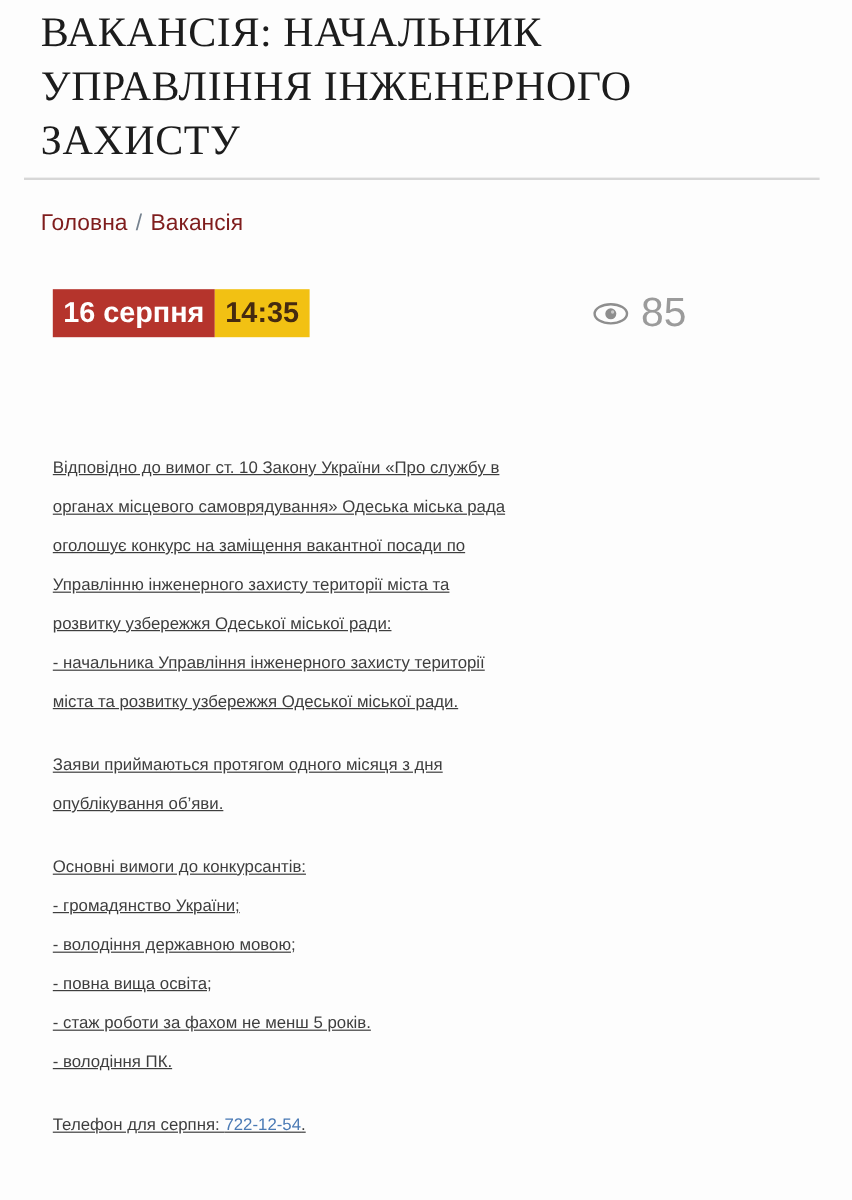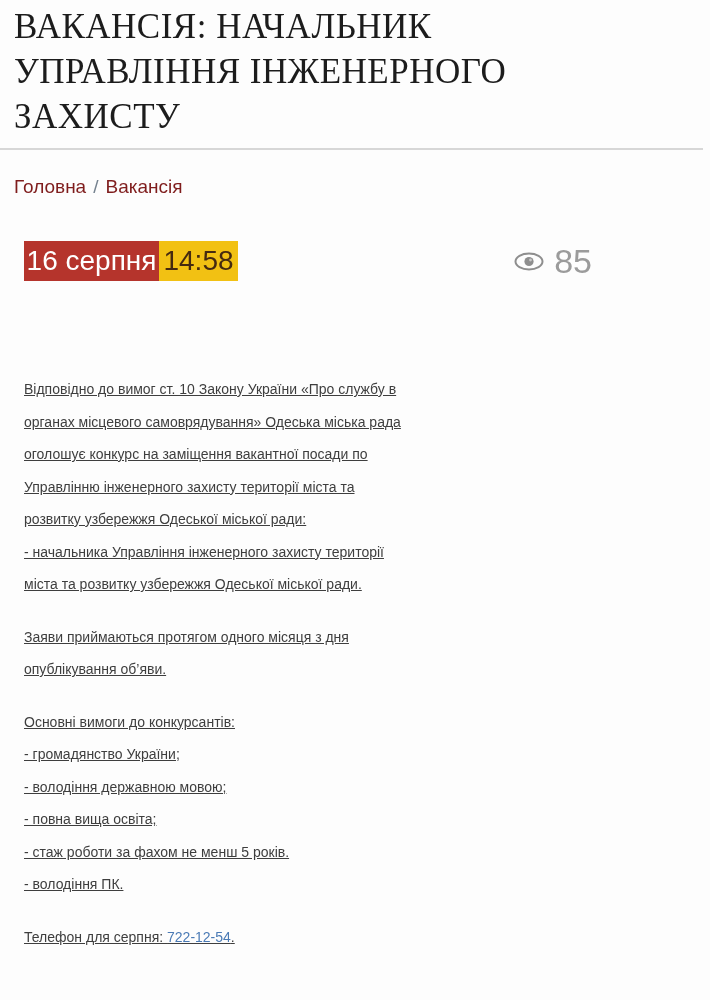--- a/index.html
+++ b/index.html
@@ -5,21 +5,21 @@
   html, body {
     margin: 0;
     padding: 0;
     width: 710px;
     height: 1000px;
     background: #fdfdfd;
     overflow: hidden;
     font-family: "Liberation Sans", sans-serif;
   }
   .page {
-    padding: 0 14px;
+    padding: 0 34px;
     box-sizing: border-box;
     width: 710px;
   }
   h1.title {
     font-family: "Liberation Serif", serif;
     font-weight: 400;
     font-size: 35px;
     line-height: 45px;
     letter-spacing: 0.5px;
     color: #1c1c1c;
@@ -50,21 +50,22 @@
   }
   .meta-row {
     margin: 38px 0 0 10px;
     display: flex;
     align-items: center;
     height: 40px;
   }
   .date-badge {
     display: flex;
     height: 40px;
-    font-size: 28px;
+    font-size: 24px;
+    font-weight: bold;
   }
   .date-badge .date {
     background: #b5342c;
     color: #ffffff;
     width: 135px;
     display: flex;
     align-items: center;
     justify-content: center;
   }
   .date-badge .time {
@@ -114,21 +115,21 @@
 
   <nav class="breadcrumb">
     <div class="bc-line">
       <a>Головна</a><span class="sep">/</span><a>Вакансія</a>
     </div>
   </nav>
 
   <div class="meta-row">
     <div class="date-badge">
       <span class="date">16 серпня</span>
-      <span class="time">14:58</span>
+      <span class="time">14:35</span>
     </div>
     <div class="views">
       <span>
         <svg width="32" height="21" viewBox="0 0 32 21">
           <ellipse cx="16" cy="10.5" rx="13.5" ry="8" fill="none" stroke="#8e8e8e" stroke-width="2"></ellipse>
           <circle cx="16" cy="10.5" r="4.6" fill="#8e8e8e"></circle>
           <circle cx="17.5" cy="9" r="1.4" fill="#c9c9c9"></circle>
         </svg>
       </span>
       <span>85</span>

